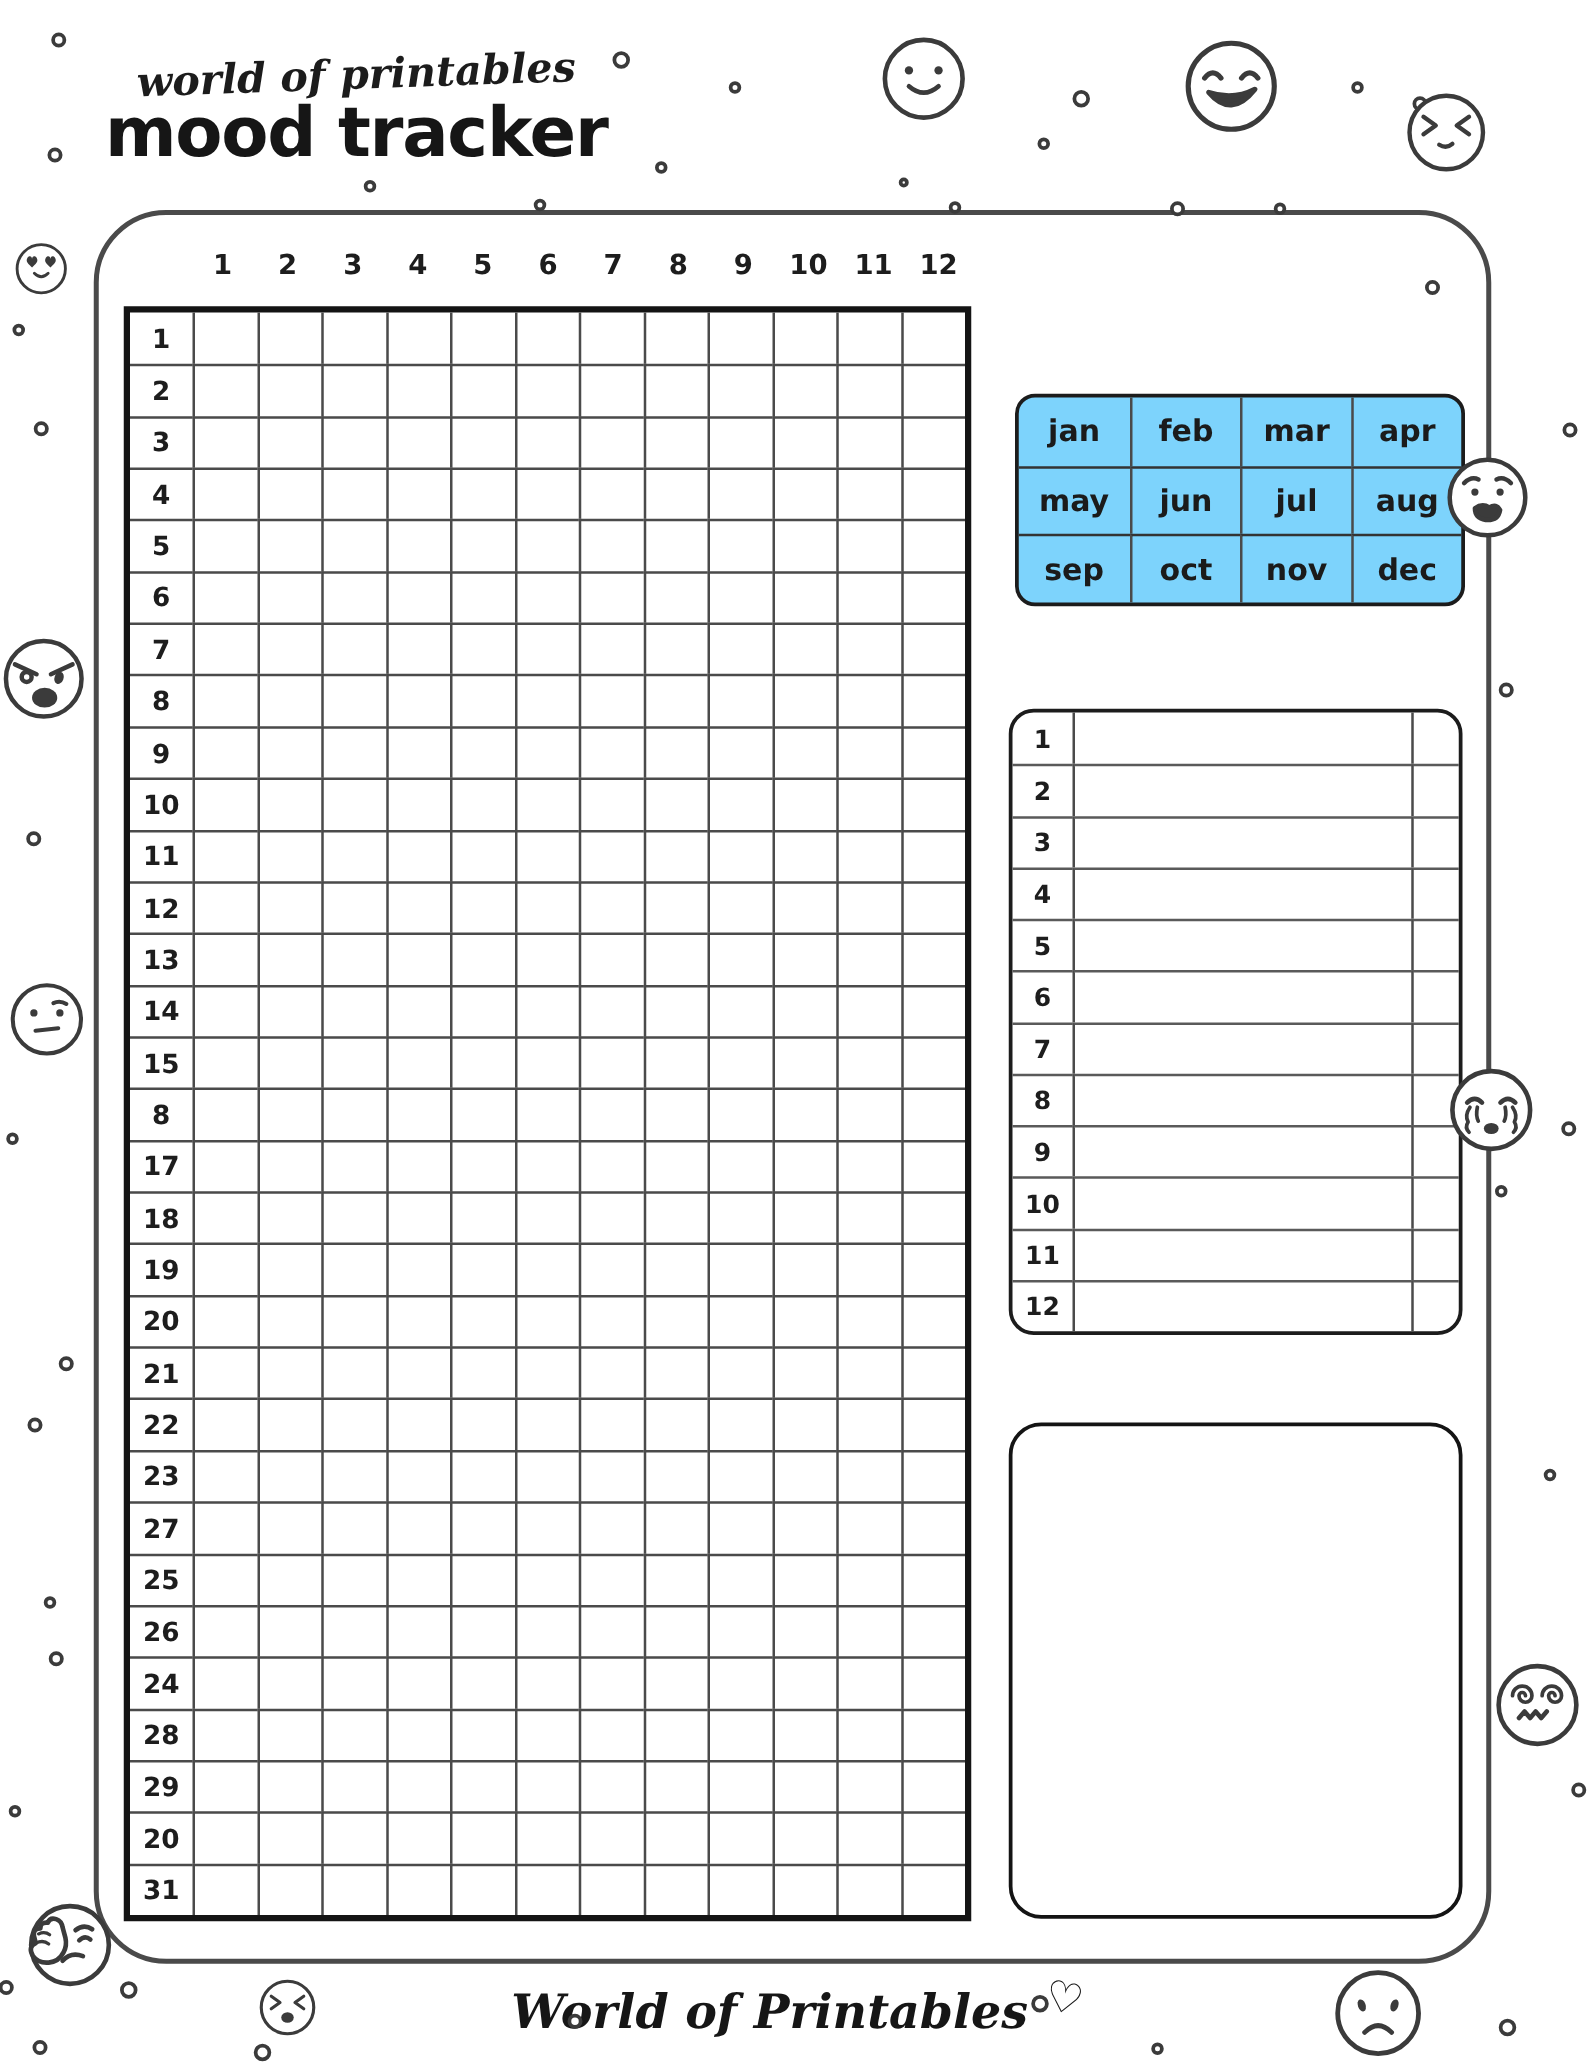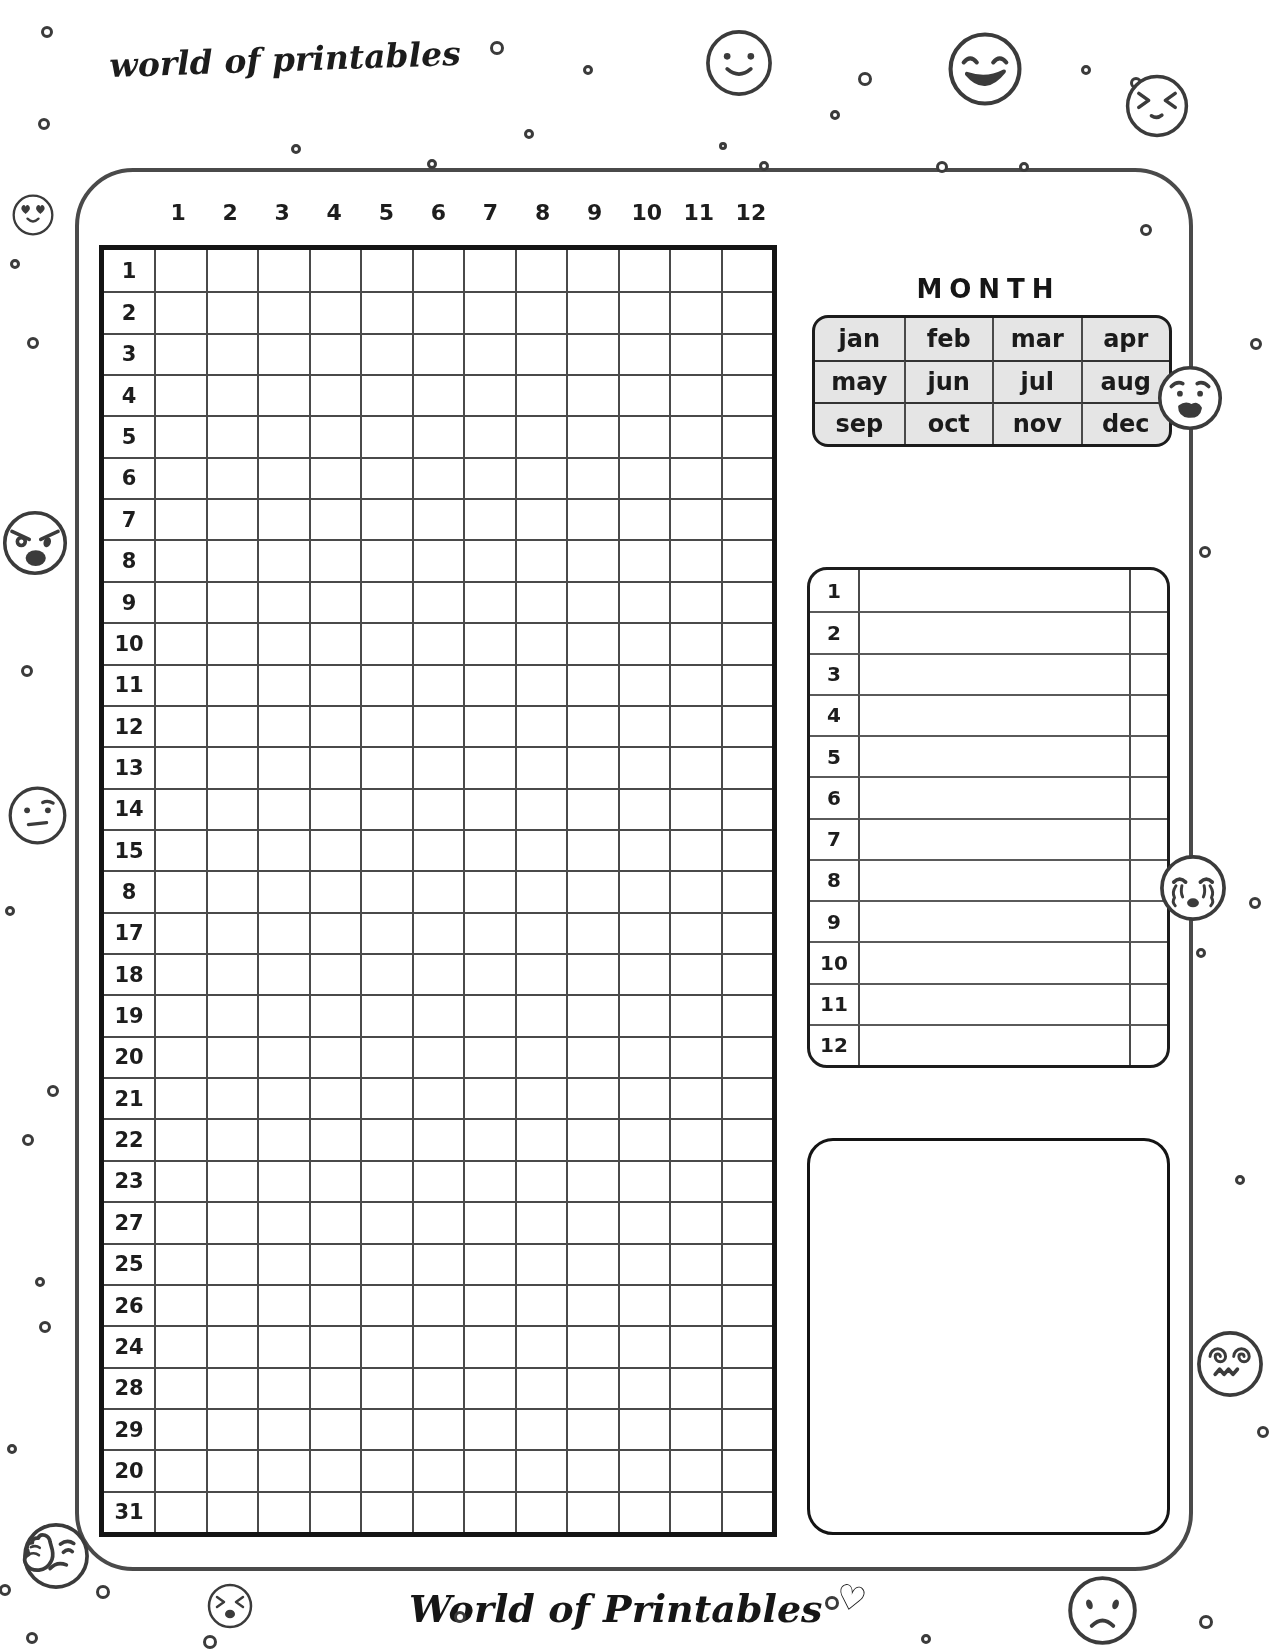--- a/index.html
+++ b/index.html
@@ -29,22 +29,22 @@
   .mood-grid .label-cell{display:flex;align-items:center;justify-content:center;
     font-size:21px;font-weight:600;color:#1d1d1d;}
 
   
   .section-title{position:absolute;left:807px;width:363px;text-align:center;
     font-size:26px;font-weight:700;letter-spacing:7px;color:#161616;white-space:nowrap;}
   .month-title{top:274px;}
   .moodkey-title{top:524px;}
   .notes-title{top:1100px;}
 
-  .month-table{position:absolute;left:812px;top:315px;width:360px;height:132px;box-sizing:border-box;
-    border:3px solid #1c1c1c;border-radius:16px;background:#e5e5e5;display:grid;
+  .month-table{position:absolute;left:812px;top:315px;width:360px;height:170px;box-sizing:border-box;
+    border:3px solid #1c1c1c;border-radius:16px;background:#7dd3fc;display:grid;
     grid-template-columns:repeat(4,1fr);grid-template-rows:repeat(3,1fr);}
   .month-table .mcell{box-sizing:border-box;border-left:2px solid #4a4a4a;border-top:2.5px solid #333;
     display:flex;align-items:center;justify-content:center;font-size:24px;font-weight:600;color:#1b1b1b;}
   .month-table .mcell.c0{border-left:none;}
   .month-table .mcell.r0{border-top:none;}
 
   .moodkey-table{position:absolute;left:807px;top:567px;width:363px;height:501px;box-sizing:border-box;
     border:3px solid #1c1c1c;border-radius:20px;background:#fff;display:grid;
     grid-template-columns:48px 1fr 38px;grid-auto-rows:1fr;}
   .moodkey-table .kcell{box-sizing:border-box;border-top:2px solid #5a5a5a;}
@@ -66,20 +66,21 @@
   
   .dot{position:absolute;box-sizing:border-box;border:3.5px solid #3b3b3b;border-radius:50%;background:#fff;}
   .emoji{position:absolute;line-height:0;}
 </style>
 </head>
 <body>
 
 <div class="page">
 
   <div class="brand-script">world of printables</div>
+  <div class="main-title">mood tracker</div>
 
   <div class="container-frame"></div>
 
   <div class="col-headers">
       <div class="col-num">1</div>
       <div class="col-num">2</div>
       <div class="col-num">3</div>
       <div class="col-num">4</div>
       <div class="col-num">5</div>
       <div class="col-num">6</div>
@@ -489,21 +490,20 @@
       <div class="cell"></div>
       <div class="cell"></div>
       <div class="cell"></div>
       <div class="cell"></div>
       <div class="cell"></div>
       <div class="cell"></div>
       <div class="cell"></div>
       <div class="cell"></div>
     </div>
 
-  <div class="section-title month-title">MONTH</div>
   <div class="month-table">
       <div class="mcell c0 r0">jan</div>
       <div class="mcell r0">feb</div>
       <div class="mcell r0">mar</div>
       <div class="mcell r0">apr</div>
       <div class="mcell c0">may</div>
       <div class="mcell">jun</div>
       <div class="mcell">jul</div>
       <div class="mcell">aug</div>
       <div class="mcell c0">sep</div>

